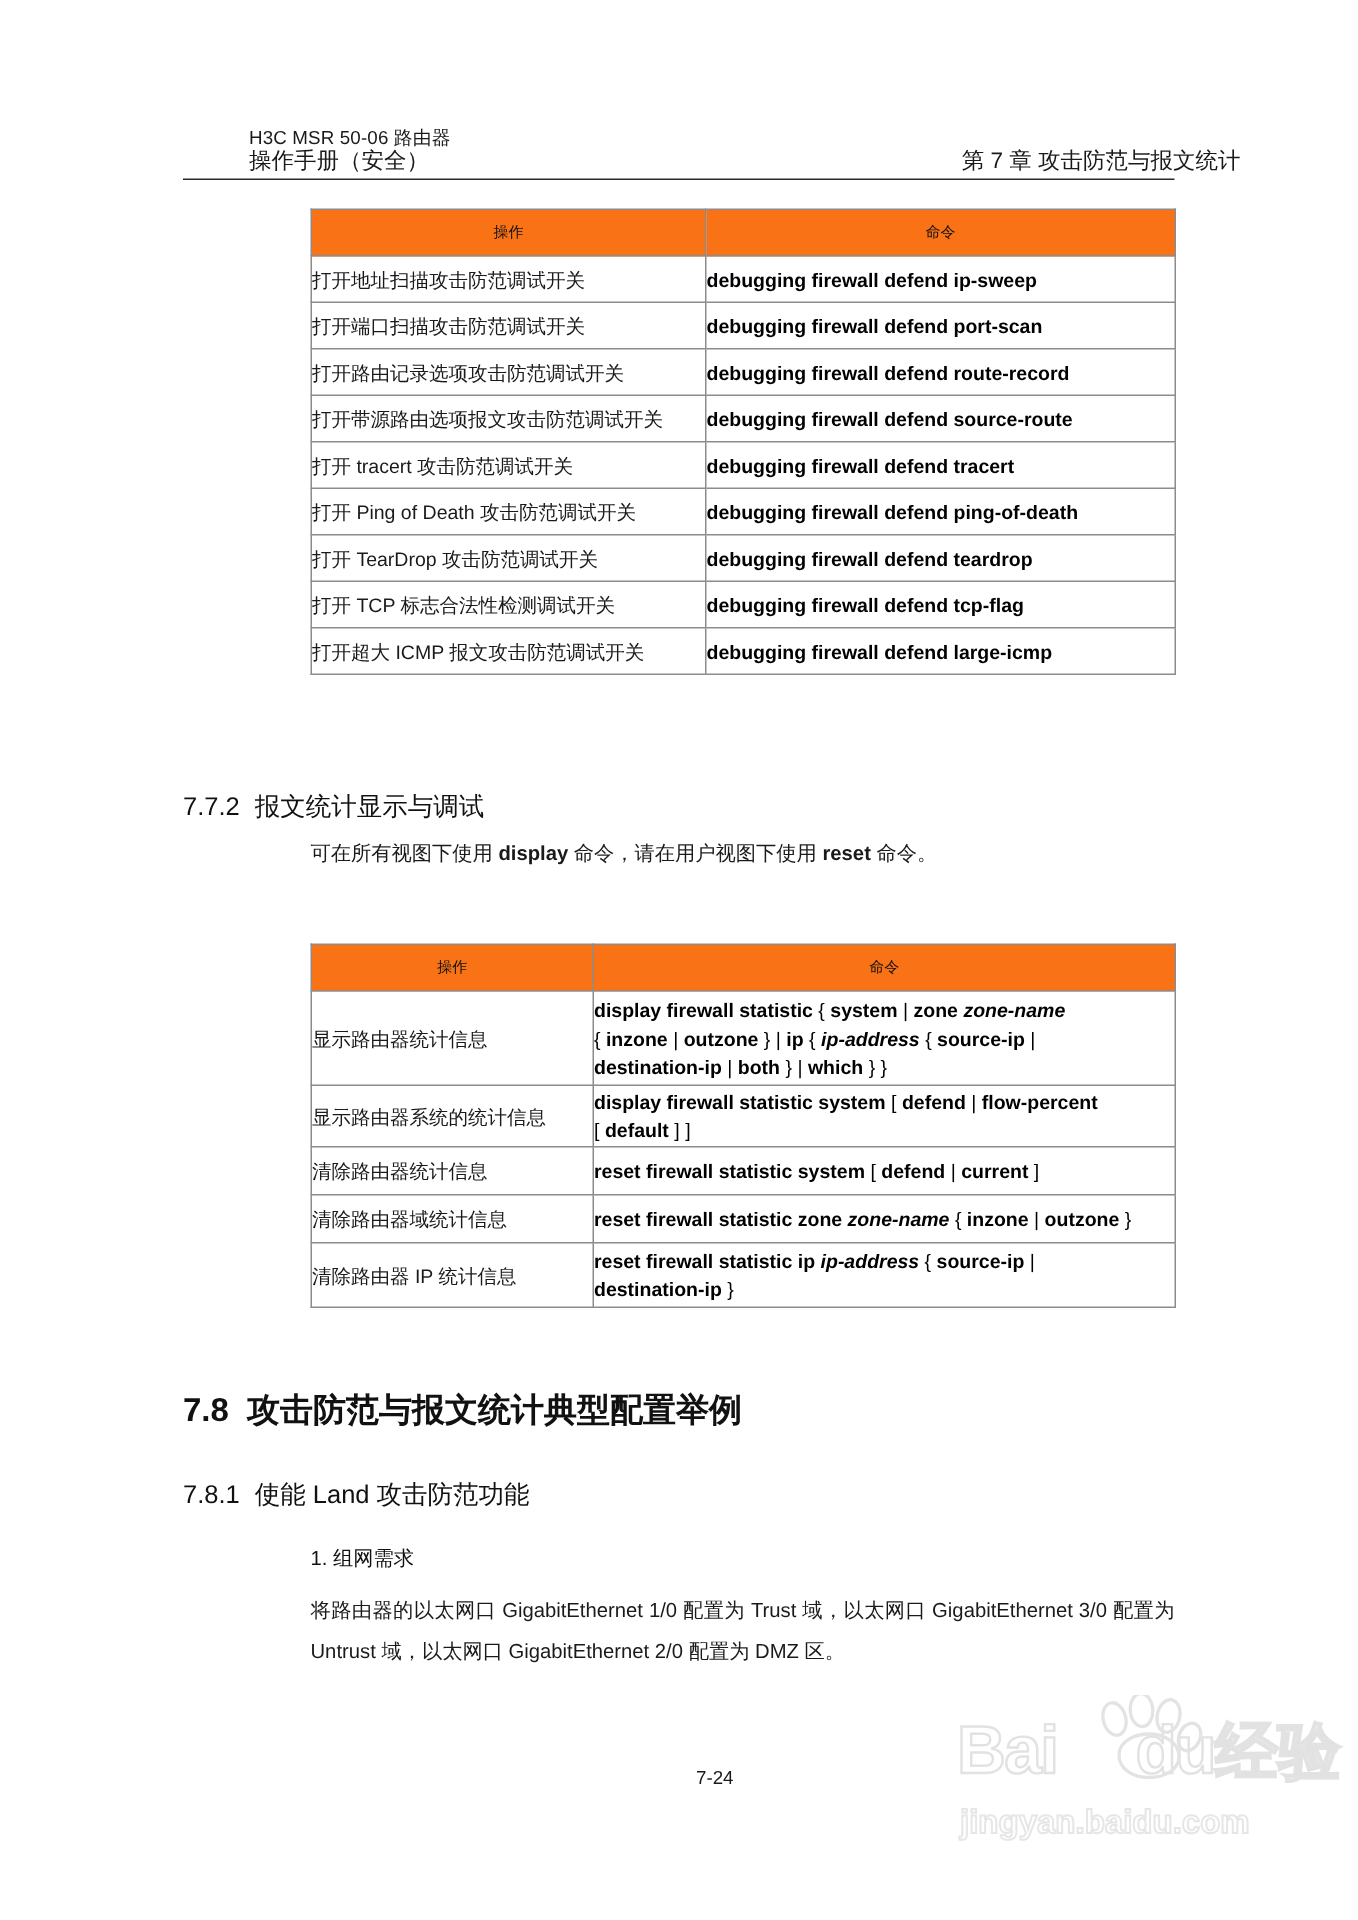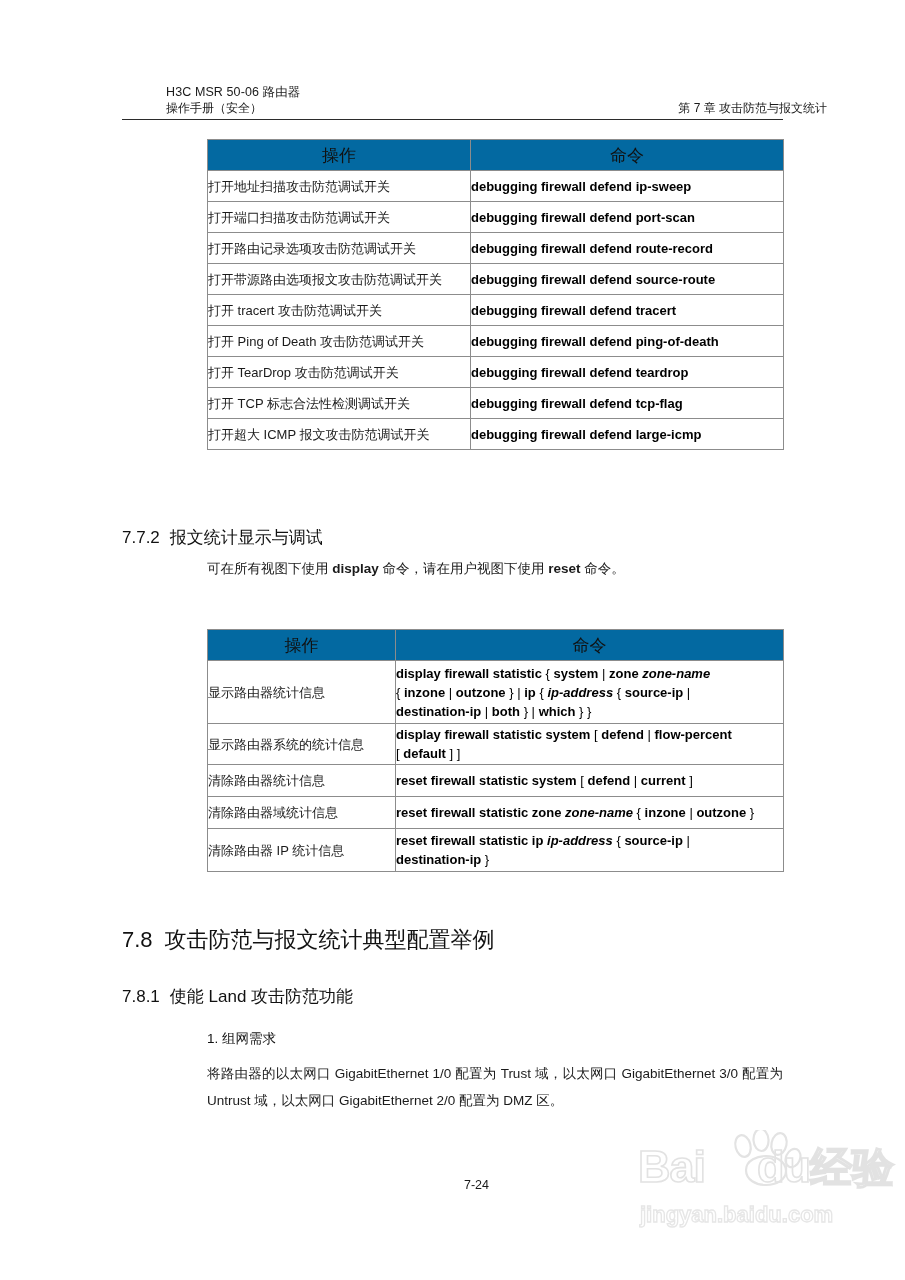--- a/index.html
+++ b/index.html
@@ -35,21 +35,21 @@
   .rh-line1 {
     font-size: 12.5px;
     letter-spacing: 0.1px;
     line-height: 16px;
     white-space: nowrap;
   }
   .rh-line2 {
     display: flex;
     justify-content: space-between;
     align-items: baseline;
-    font-size: 12px;
+    font-size: 15px;
     line-height: 16px;
     padding-bottom: 2px;
   }
   .rh-rule {
     position: absolute;
     left: 122px;
     top: 119px;
     width: 661px;
     height: 1px;
     background: #2b2b2b;
@@ -61,24 +61,24 @@
     border-collapse: collapse;
     table-layout: fixed;
     font-size: 13px;
   }
   .doc-table th, .doc-table td {
     border: 1px solid #8c8c8c;
     padding: 0;
     vertical-align: middle;
   }
   .doc-table thead th {
-    background: #0369a1;
+    background: #f97316;
     text-align: center;
     font-weight: normal;
-    font-size: 17px;
+    font-size: 10px;
     height: 30px;
     color: #111;
   }
   .cell-op {
     padding: 6px 10px 6px 12px;
     font-size: 13px;
     color: #1a1a1a;
     line-height: 19px;
   }
   .cell-cmd {
@@ -116,21 +116,21 @@
     font-weight: normal;
     color: #111;
     white-space: nowrap;
   }
   .h3 .num { margin-right: 10px; }
 
   .h2 {
     position: absolute;
     left: 122px;
     font-size: 22px;
-    font-weight: normal;
+    font-weight: bold;
     color: #111;
     white-space: nowrap;
   }
   .h2 .num { margin-right: 12px; }
 
   .h4 {
     position: absolute;
     left: 207px;
     font-size: 13.5px;
     font-weight: normal;

